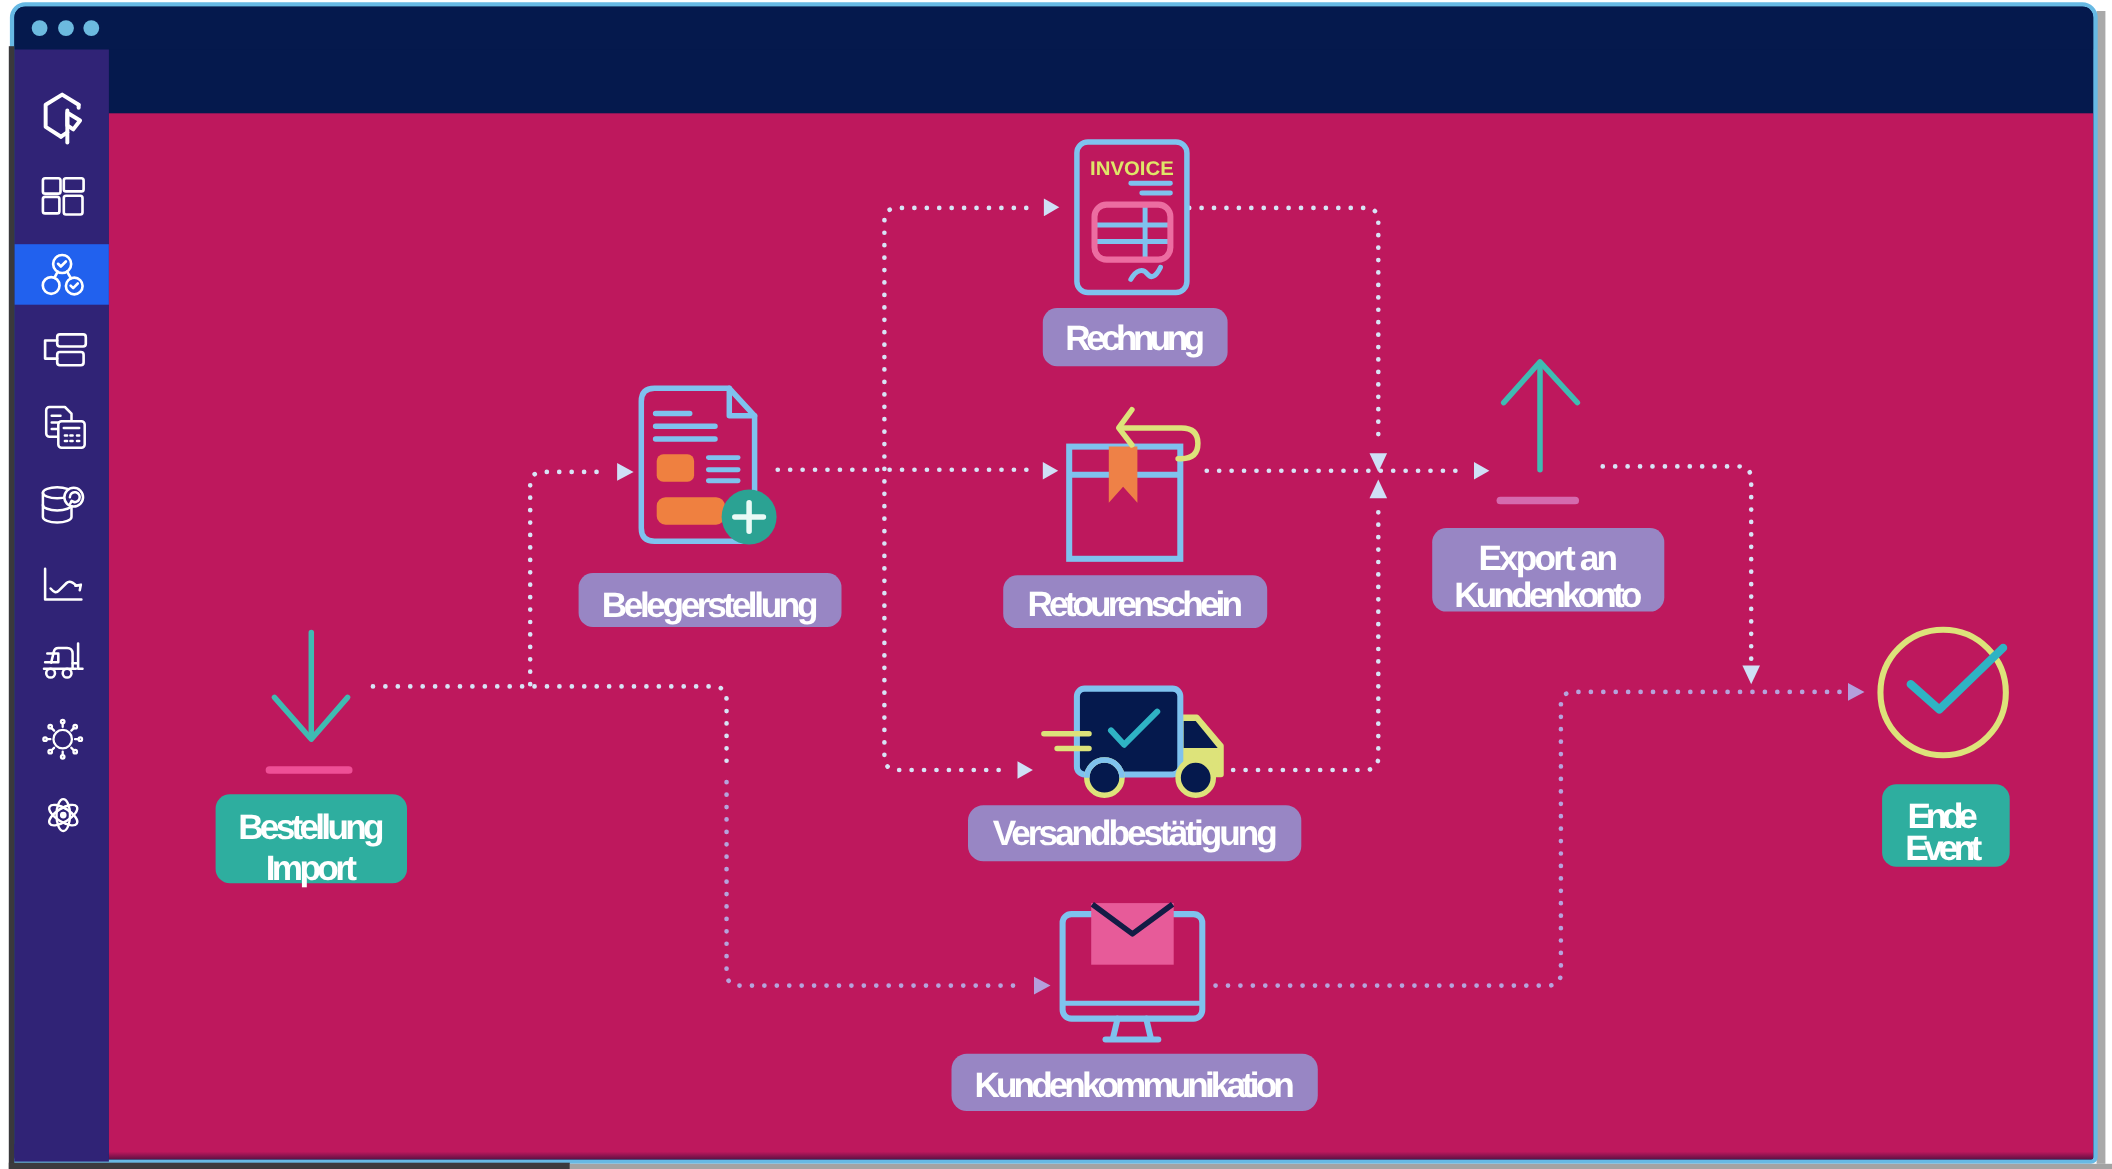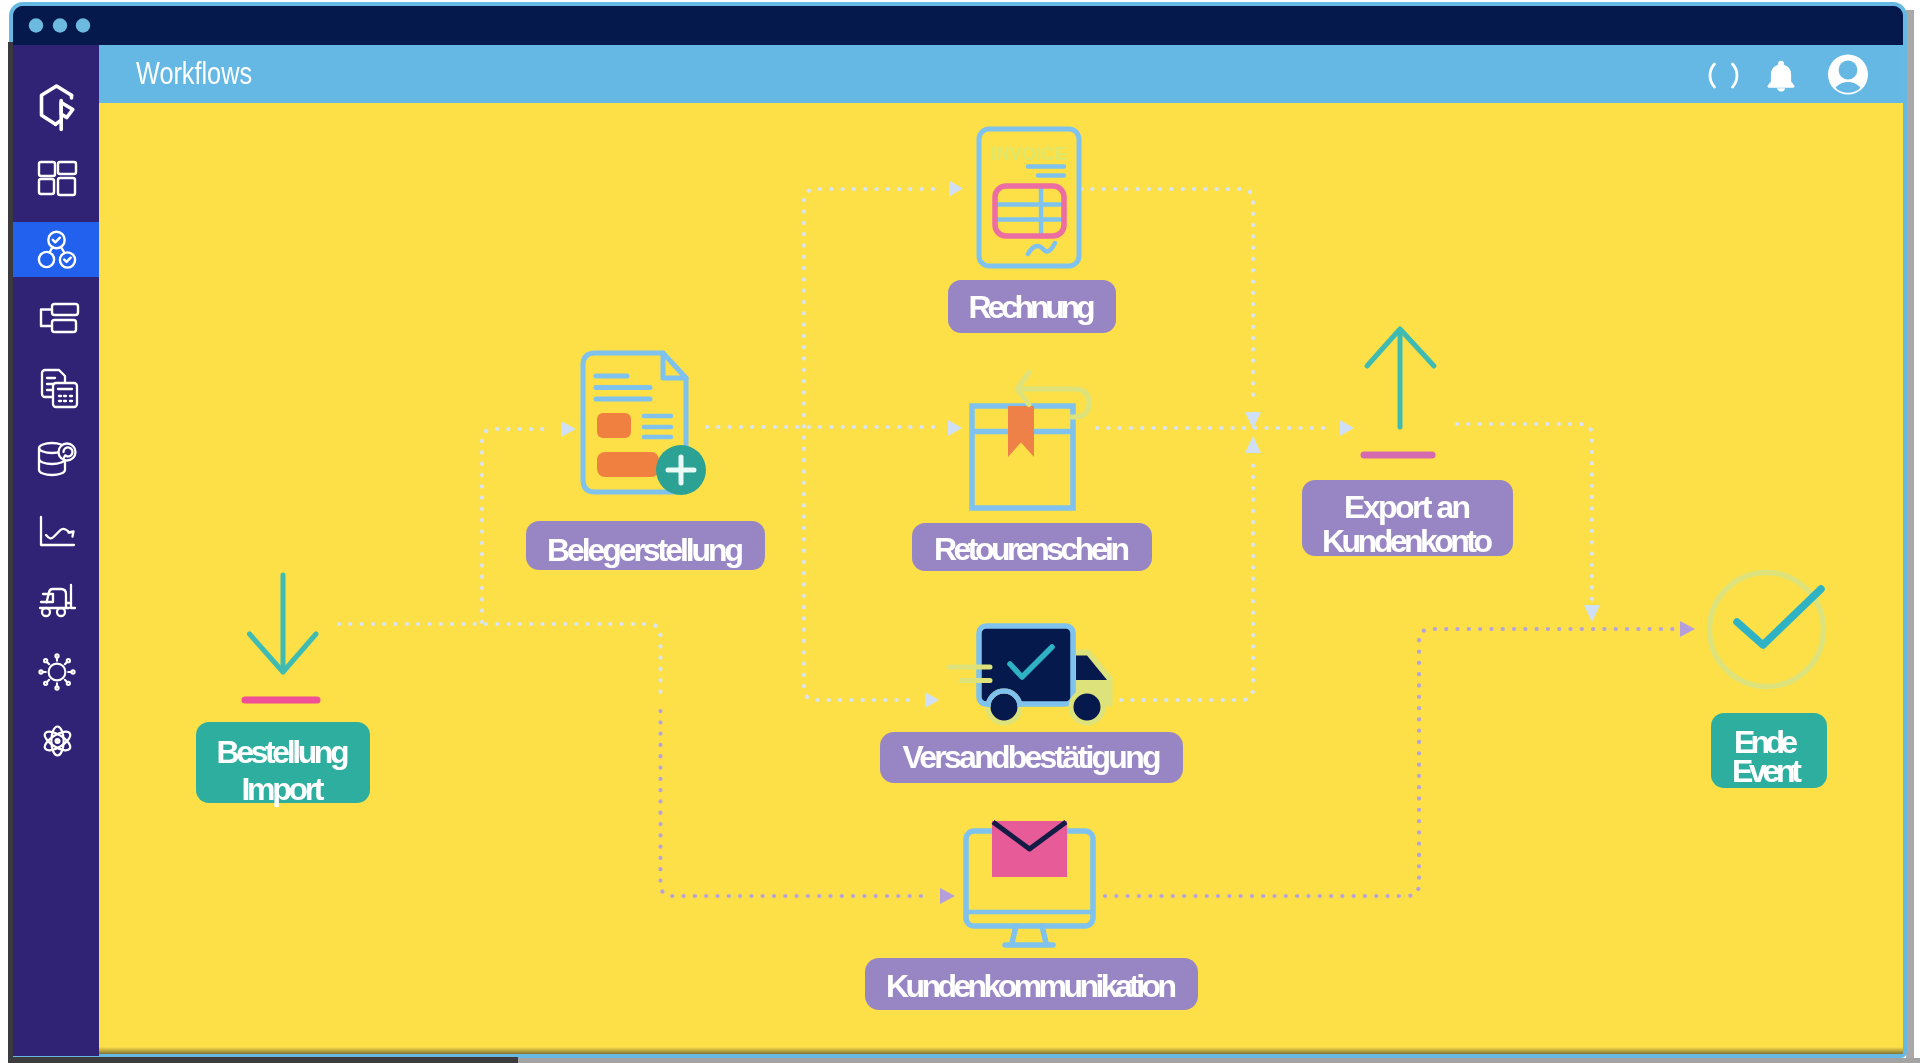--- a/index.html
+++ b/index.html
@@ -8,57 +8,35 @@
 #shadL{position:absolute;left:8px;top:42px;width:5px;height:1021px;background:#3a393c;z-index:5}
 #shadB1{position:absolute;left:8px;top:1057px;width:510px;height:6px;background:#3c3b3e;z-index:5}#sidefoot{position:absolute;left:13px;top:1040px;width:86px;height:16px;background:#302376;z-index:6}
 #shadB2{position:absolute;left:518px;top:1058px;width:1402px;height:5px;background:#a3a3a3;z-index:3}
 #shadR{position:absolute;left:1906px;top:10px;width:8px;height:1048px;background:#a9a9a9}
 #win{position:absolute;left:9px;top:2px;width:1898px;height:1056px;border:4px solid #67b9e4;border-radius:14px 14px 6px 6px;background:#05194d;overflow:hidden}
 #titlebar{position:absolute;left:0;top:0;width:100%;height:39px;background:#05194d}
 #side{position:absolute;left:0;top:39px;width:86px;height:1004px;background:#302376}
 #active{position:absolute;left:0;top:177px;width:86px;height:55px;background:#2161ee}
 #header{position:absolute;left:86px;top:39px;right:0;height:58px;background:#64b8e3;color:#fff}
 #header .t{position:absolute;left:37px;top:13px;font-size:31px;line-height:31px;font-weight:400;transform:scaleX(0.815);transform-origin:0 0}
-#canvas{position:absolute;left:86px;top:97px;right:0;bottom:0;background:#fde047}#canvfoot{position:absolute;left:86px;right:0;bottom:0;height:7px;z-index:2;background:linear-gradient(180deg,rgba(2,8,40,0),rgba(2,8,40,0.5))}
+#canvas{position:absolute;left:86px;top:97px;right:0;bottom:0;background:#be185d}#canvfoot{position:absolute;left:86px;right:0;bottom:0;height:7px;z-index:2;background:linear-gradient(180deg,rgba(2,8,40,0),rgba(2,8,40,0.5))}
 </style>
 </head>
 <body>
 <div id="shadL"></div>
 <div id="shadB1"></div>
 <div id="sidefoot"></div>
 <div id="shadB2"></div>
 <div id="shadR"></div>
 <div id="win">
   <div id="titlebar">
     <svg width="120" height="39">
       <circle cx="23" cy="19.5" r="7.2" fill="#6cbadf"></circle>
       <circle cx="47" cy="19.5" r="7.2" fill="#6cbadf"></circle>
       <circle cx="70" cy="19.5" r="7.2" fill="#6cbadf"></circle>
-    </svg>
-  </div>
-  <div id="header">
-    <div class="t">Workflows</div>
-    <svg id="hdricons" style="position:absolute;left:1595px;top:0" width="208" height="58">
-
-      <path d="M20.5,19 A17,17 0 0 0 20.5,42" fill="none" stroke="#ffffff" stroke-width="2.8" stroke-linecap="round"></path>
-      <path d="M38.5,19 A17,17 0 0 1 38.5,42" fill="none" stroke="#ffffff" stroke-width="2.8" stroke-linecap="round"></path>
-
-      <g transform="translate(87 30) scale(0.92) translate(-87 -30)">
-      <path d="M87,14.5 a3.2,3.2 0 0 1 3.2,3.2 v1.2 a11,11 0 0 1 7.8,10.5 v7.8 l3.4,4.3 a1.5,1.5 0 0 1 -1.2,2.4 h-26.4 a1.5,1.5 0 0 1 -1.2,-2.4 l3.4,-4.3 v-7.8 a11,11 0 0 1 7.8,-10.5 v-1.2 a3.2,3.2 0 0 1 3.2,-3.2 z" fill="#ffffff"></path>
-      <path d="M82.5,44.4 a4.6,4.6 0 0 0 9,0 z" fill="#ffffff"></path>
-      </g>
-
-      <circle cx="154" cy="29.5" r="20" fill="#ffffff"></circle>
-      <clipPath id="avclip">
-          <circle cx="154" cy="29.5" r="18.3"></circle>
-        </clipPath>
-      <circle cx="154" cy="25" r="9.4" fill="#64b8e3"></circle>
-      <g clip-path="url(#avclip)">
-        <ellipse cx="154" cy="51.5" rx="15.8" ry="14.5" fill="#64b8e3"></ellipse>
-      </g>
     </svg>
   </div>
   <div id="side">
     <div id="active"></div>
     <svg id="sideicons" width="86" height="1004" style="position:absolute;left:0;top:0">
       <g stroke="#ffffff" stroke-width="2.6" fill="none" stroke-linejoin="round" stroke-linecap="round">
 
         <g stroke-width="3.6">
         <path d="M58.5,50.2 L43.5,41 L28.5,50.2 V70.3 L42.5,79.3"></path>
         <path d="M42.5,79.3 L48.2,75.3"></path>

